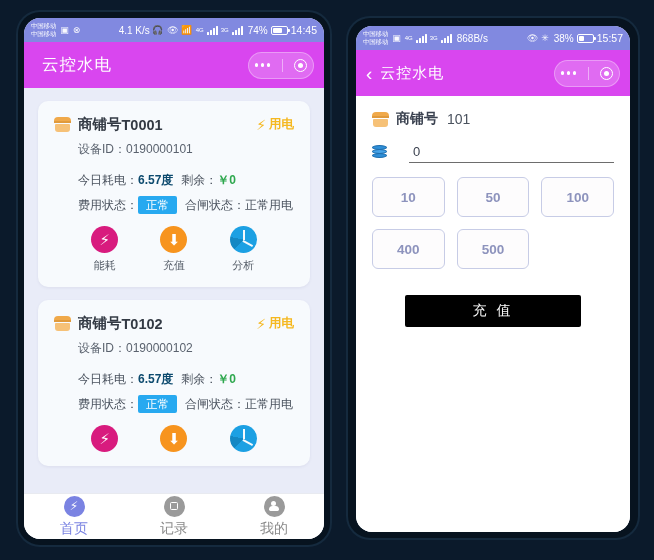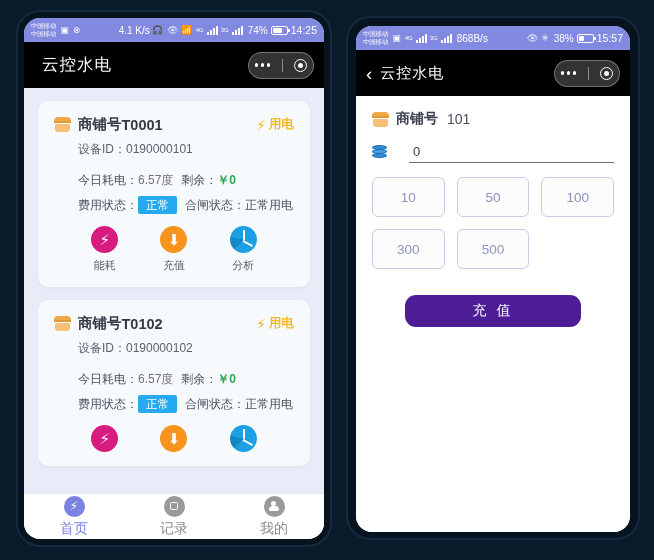--- a/index.html
+++ b/index.html
@@ -54,21 +54,21 @@
   .batt { width: 17px; height: 9px; border: 1.2px solid #fff; border-radius: 2px;
           position: relative; display: inline-block; }
   .batt::after { content: ""; position: absolute; right: -3px; top: 2.2px;
                  width: 1.6px; height: 3.5px; background: #fff; border-radius: 0 1px 1px 0; }
   .batt i { position: absolute; left: 1px; top: 1px; bottom: 1px; width: 60%;
             background: #fff; border-radius: 1px; }
   .time { font-size: 10.5px; }
 
   
   .appbar {
-    background: #000000;
+    background: #d946ef;
     height: 46px; flex: none;
     display: flex; align-items: center;
     padding: 0 10px 0 18px;
     color: #fff;
   }
   #phone-right .appbar { padding-left: 10px; }
   .back-chevron { font-size: 19px; font-weight: 400; margin-right: 8px; line-height: 1; }
   .apptitle { font-size: 16.5px; letter-spacing: 1px; flex: 1; }
   #phone-right .apptitle { font-size: 15px; }
   .capsule {
@@ -101,21 +101,21 @@
                     background: #f6c177; border-radius: 1px 1px 3px 3px; }
   .shop-icon .awn::after { content:""; position:absolute; left:0; right:0; bottom:0; height:2px;
                     background:#e09a3c; }
   .card-title { font-size: 14.5px; color: #333a44; font-weight: 600; }
   .badge-power { margin-left: auto; display: flex; align-items: center; gap: 3px;
                  color: #f5b820; font-size: 12.5px; font-weight: 600; }
   .bolt { color: #f5b820; font-size: 14px; line-height: 1; }
   .devid { font-size: 12px; color: #5a626e; margin-left: 24px; }
   .metrics { margin-top: 14px; margin-left: 24px; font-size: 12px; color: #4a525e; }
   .metrics .row { display: flex; align-items: center; margin-bottom: 7px; flex-wrap: nowrap; }
-  .val-dark { color: #737373; font-weight: 400; }
+  .val-dark { color: #0c4a6e; font-weight: 700; }
   .val-green { color: #2fa84f; font-weight: 600; }
   .badge-ok { background: #27a9f0; color: #fff; font-size: 11.5px;
               padding: 1.5px 8px; border-radius: 2px; font-weight: 500; }
   .spacer-sm { width: 8px; }
 
   .actions { display: flex; justify-content: space-around; margin-top: 12px; padding: 0 16px 4px; }
   .action { display: flex; flex-direction: column; align-items: center; gap: 5px; }
   .act-circle { width: 27px; height: 27px; border-radius: 50%;
                 display: flex; align-items: center; justify-content: center;
                 color: #fff; font-size: 15px; line-height: 1; }
@@ -161,30 +161,30 @@
   .coin-icon i:nth-child(1) { top: 0px; }
   .coin-icon i:nth-child(2) { top: 4px; background: #46a3e8; }
   .coin-icon i:nth-child(3) { top: 8px; background: #2f8fd8; }
   .form-label { font-size: 14px; color: #3b4250; font-weight: 600; }
   .form-value { font-size: 14px; color: #4a525e; margin-left: 9px; }
   .amt-input { margin-left: 14px; flex: 1; border: none; border-bottom: 1.3px solid #6d6d6d;
                background: transparent; font-size: 13px; color: #3b4250;
                padding: 2px 4px 3px; outline: none;
                font-family: "Liberation Sans", sans-serif; }
 
-  .grid { display: grid; grid-template-columns: repeat(3, 1fr); gap: 12px; margin-top: 8px; }
+  .grid { display: grid; grid-template-columns: repeat(3, 1fr); gap: 12px; margin-top: 8px; font-weight: bold; }
   .amt-btn {
     height: 40px; border: 1px solid #c7cce6; border-radius: 6px;
     background: #fdfcfd; color: #8d93bd; font-size: 13.5px;
     display: flex; align-items: center; justify-content: center;
     font-family: "Liberation Sans", sans-serif;
   }
   .submit {
     margin: 26px auto 0; display: block; width: 176px; height: 32px;
-    background: #4c1d95; color: #fff; border: none; border-radius: 11px;
+    background: #000000; color: #fff; border: none; border-radius: 2px;
     font-size: 14px; letter-spacing: 3px;
     font-family: "Liberation Sans", sans-serif;
   }
 </style>
 </head>
 <body>
 
 <div class="stage">
 
   <div class="phone" id="phone-left">
@@ -213,21 +213,21 @@
           <span class="bars">
               <i></i>
               <i></i>
               <i></i>
               <i></i>
             </span>
           <span class="sb-net">74%</span>
           <span class="batt">
               <i></i>
             </span>
-          <span class="time">14:25</span>
+          <span class="time">14:45</span>
         </div>
       </div>
 
       <div class="appbar">
         <div class="apptitle">云控水电</div>
         <div class="capsule">
           <span class="cap-dots">
               <i></i>
               <i></i>
               <i></i>
@@ -430,21 +430,21 @@
               <i></i>
               <i></i>
             </span>
           <input class="amt-input" type="text" value="0" style="">
         </div>
 
         <div class="grid">
           <div class="amt-btn">10</div>
           <div class="amt-btn">50</div>
           <div class="amt-btn">100</div>
-          <div class="amt-btn">300</div>
+          <div class="amt-btn">400</div>
           <div class="amt-btn">500</div>
         </div>
 
         <button class="submit">充 值</button>
 
       </div>
 
     </div>
   </div>
 

